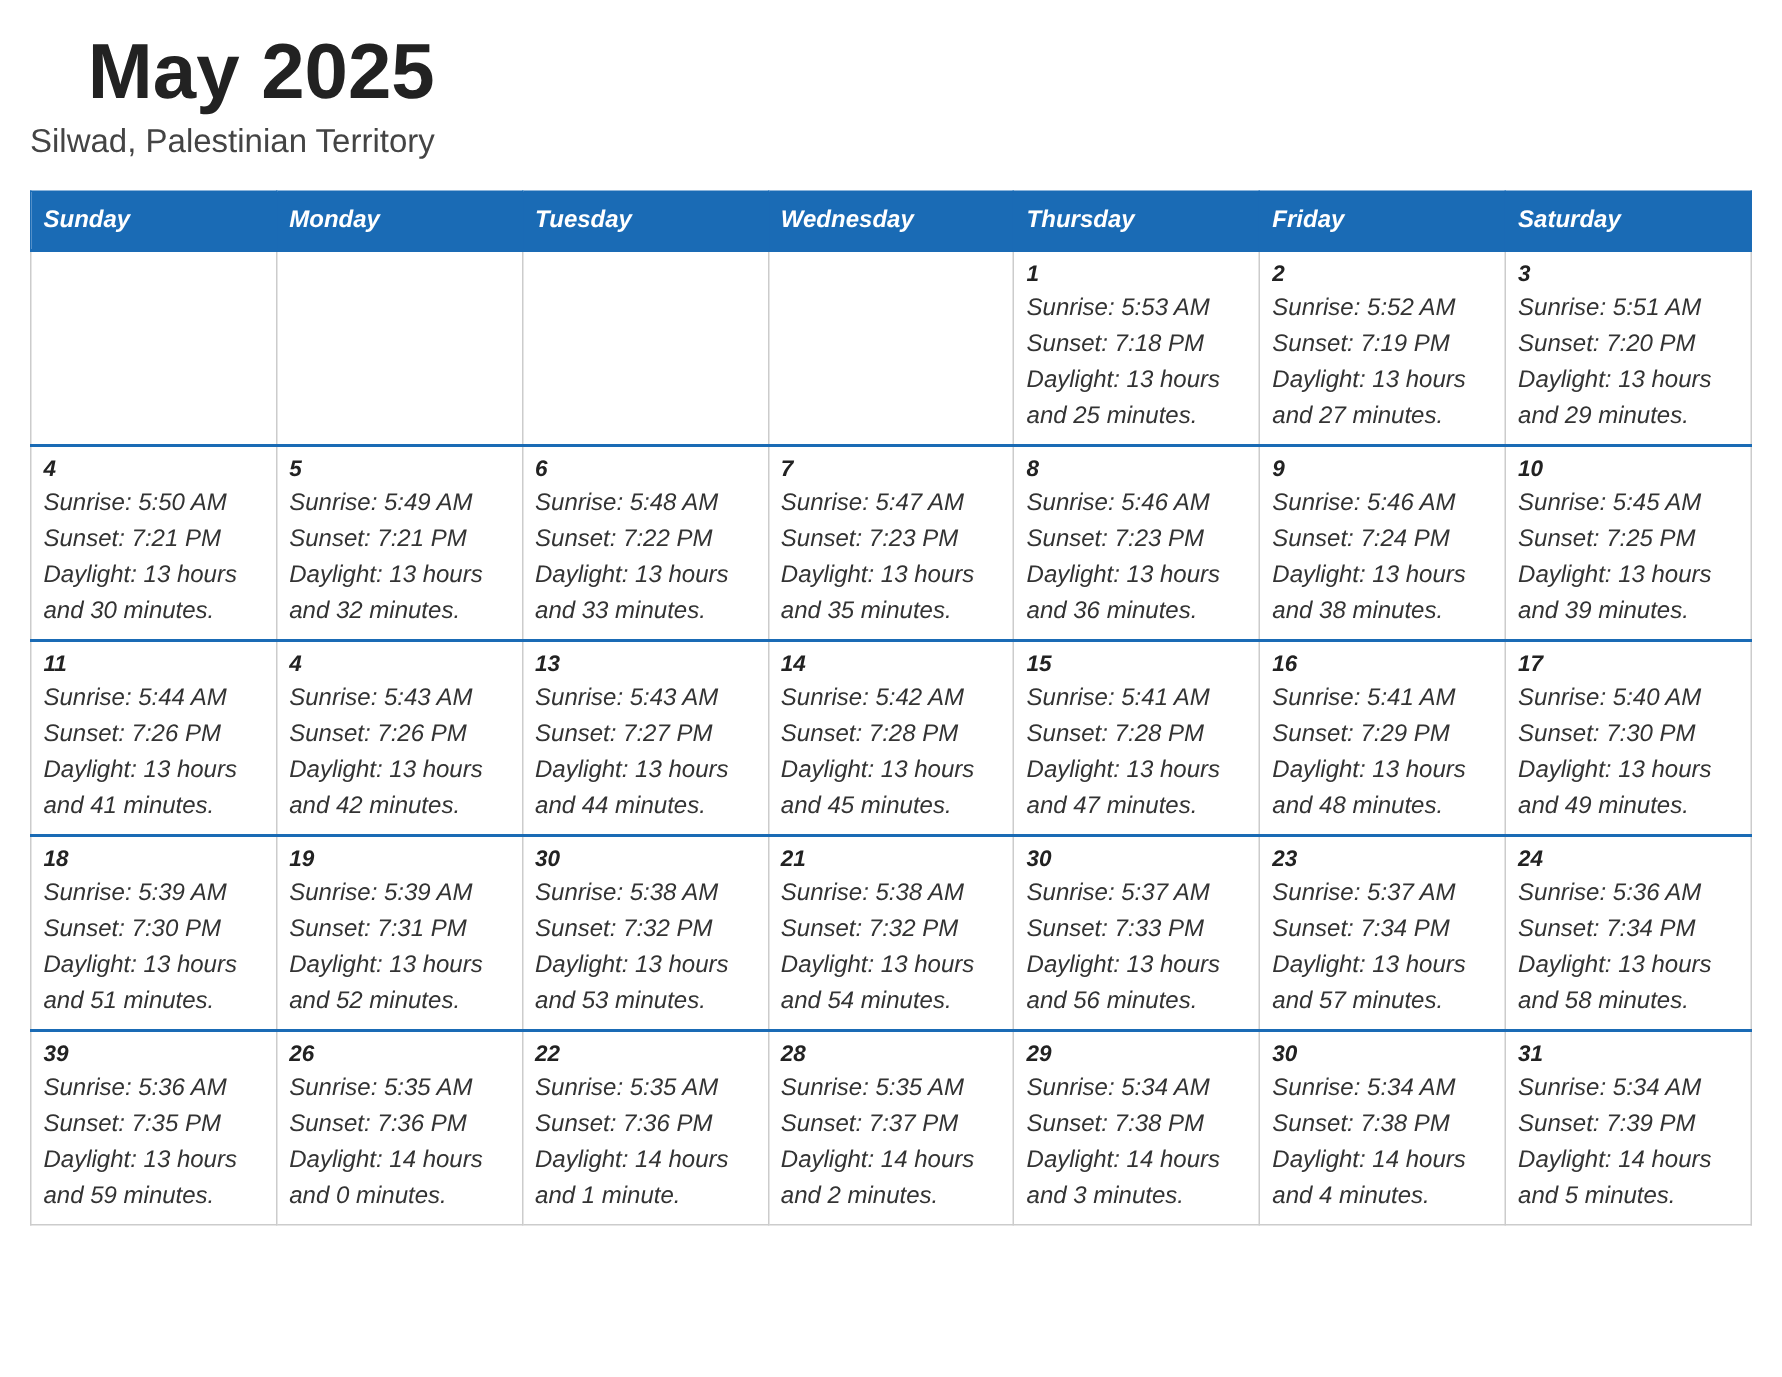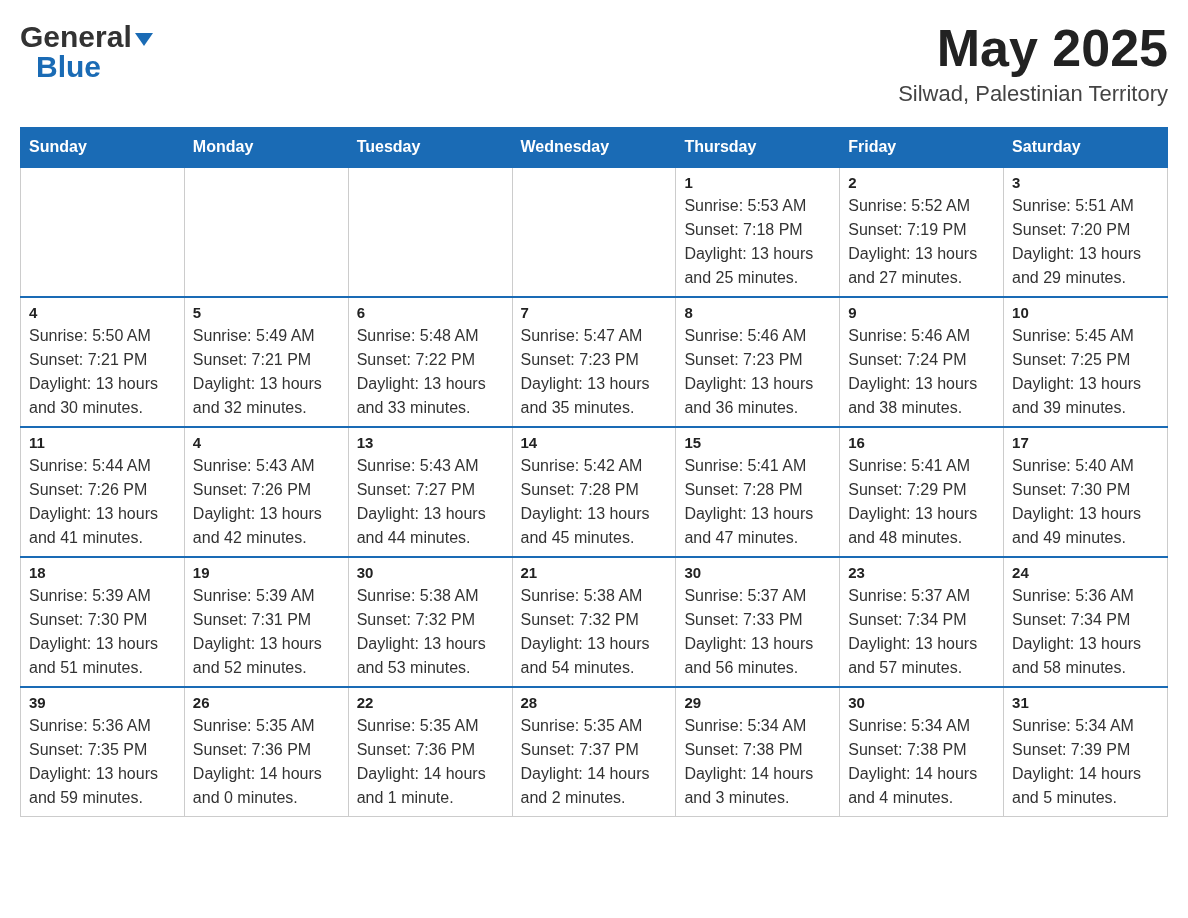--- a/index.html
+++ b/index.html
@@ -33,20 +33,21 @@
     .title-block h2 {
       font-size: 22px;
       font-weight: normal;
       color: #444;
       margin-top: 4px;
     }
     .calendar {
       width: 100%;
       border-collapse: collapse;
       table-layout: fixed;
+      font-style: italic;
     }
     .calendar thead tr th {
       background-color: #1a6bb5;
       color: #fff;
       font-size: 16px;
       font-weight: bold;
       padding: 10px 8px;
       text-align: left;
       border: 1px solid #1a6bb5;
     }
@@ -72,29 +73,20 @@
       line-height: 1.5;
     }
     .empty-cell {
       background: #fff;
     }
   </style>
 </head>
 <body>
 
 <div class="header">
-  <div class="logo">
-    <div style="display:flex;align-items:center;">
-      <span style="font-size:30px;font-weight:bold;color:#333;">General</span>
-      <span style="display:inline-block;width:0;height:0;border-left:9px solid transparent;border-right:9px solid transparent;border-top:13px solid #1a6bb5;margin-left:3px;margin-top:4px;"></span>
-    </div>
-    <div style="margin-top:-4px;padding-left:16px;">
-      <span style="font-size:30px;font-weight:bold;color:#1a6bb5;">Blue</span>
-    </div>
-  </div>
   <div class="title-block">
     <h1>May 2025</h1>
     <h2>Silwad, Palestinian Territory</h2>
   </div>
 </div>
 
 <table class="calendar">
   <thead>
     <tr>
       <th>Sunday</th>

